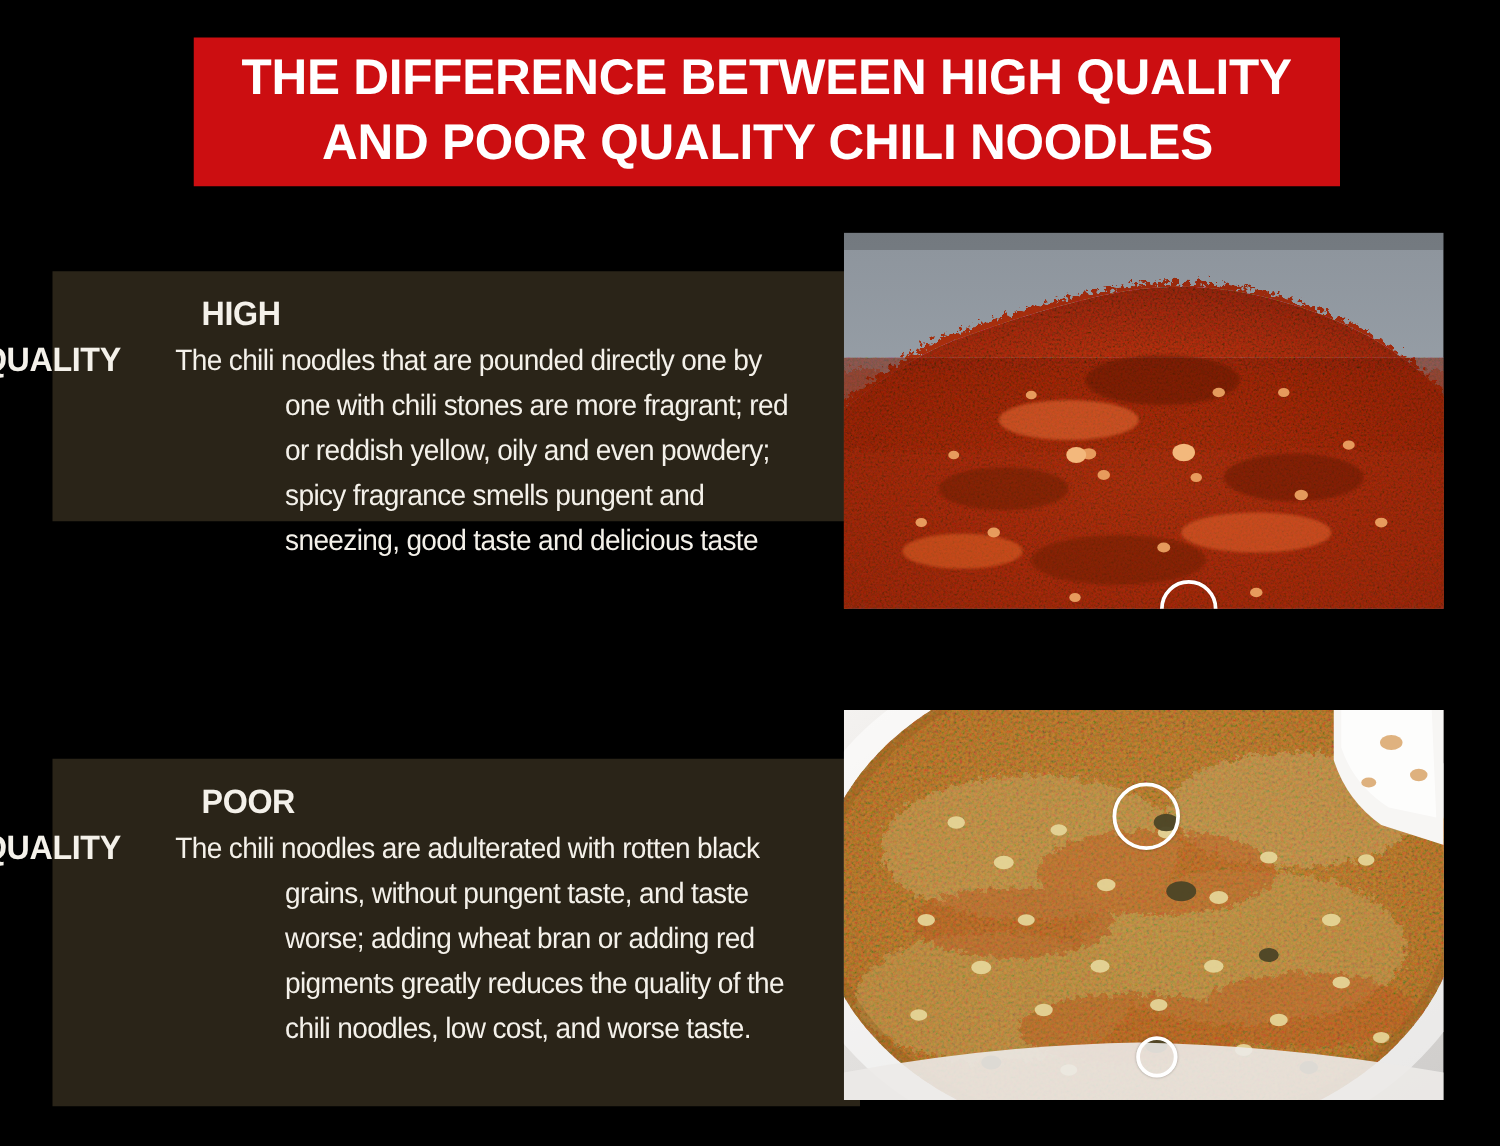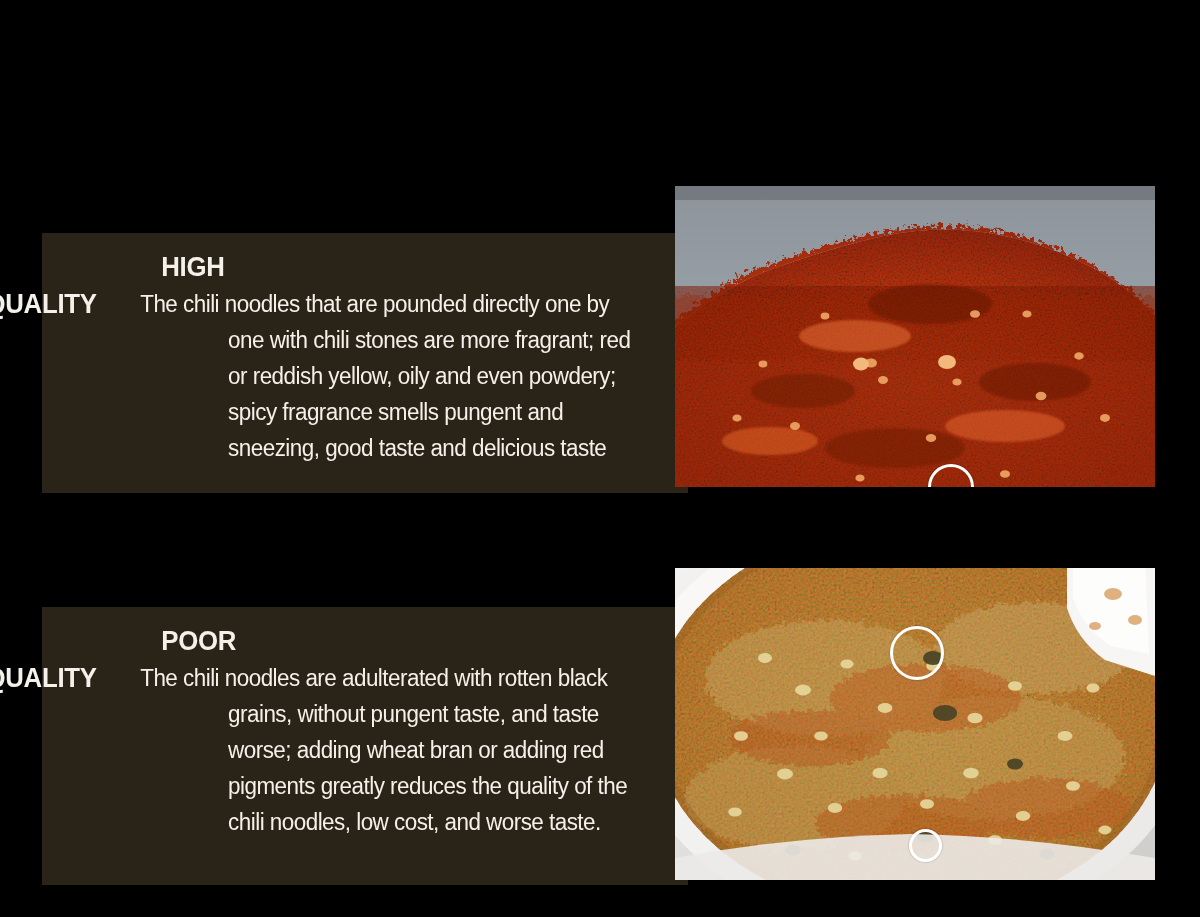--- a/index.html
+++ b/index.html
@@ -51,21 +51,21 @@
     transform: scaleX(0.99);
   }
 
   
   .text-panel {
     position: absolute;
     background: #2a2418;
     color: #f4f1ea;
     padding: 16px 16px 18px 18px;
   }
-  #panel-high { left: 42px; top: 217px; width: 646px; height: 260px; margin-top: 16px; }
+  #panel-high { left: 42px; top: 217px; width: 646px; height: 200px; }
   #panel-poor { left: 42px; top: 607px; width: 646px; height: 278px; }
 
   .panel-body {
     position: relative;
     font-family: "Liberation Sans", sans-serif;
     font-size: 23.5px;
     line-height: 36px;
     font-weight: 400;
     letter-spacing: -0.55px;
     text-indent: 0;
@@ -120,20 +120,24 @@
     border-radius: 50%;
     background: transparent;
     box-shadow: 0 0 2px rgba(0,0,0,0.35);
   }
 </style>
 </head>
 <body>
 
 <div class="infographic">
 
+  <div class="title-banner">
+    <div class="title-line">THE DIFFERENCE BETWEEN HIGH QUALITY</div>
+    <div class="title-line">AND POOR QUALITY CHILI NOODLES</div>
+  </div>
 
   <div class="text-panel" id="panel-high">
     <div class="panel-body">
       <span class="grade-label grade-top">HIGH</span>
       <span class="grade-label grade-bottom">QUALITY</span>
       <span class="body-text">The chili noodles that are pounded directly one by one with chili stones are more fragrant; red or reddish yellow, oily and even powdery; spicy fragrance smells pungent and sneezing, good taste and delicious taste</span>
     </div>
   </div>
 
   <div class="photo" id="photo-high">

